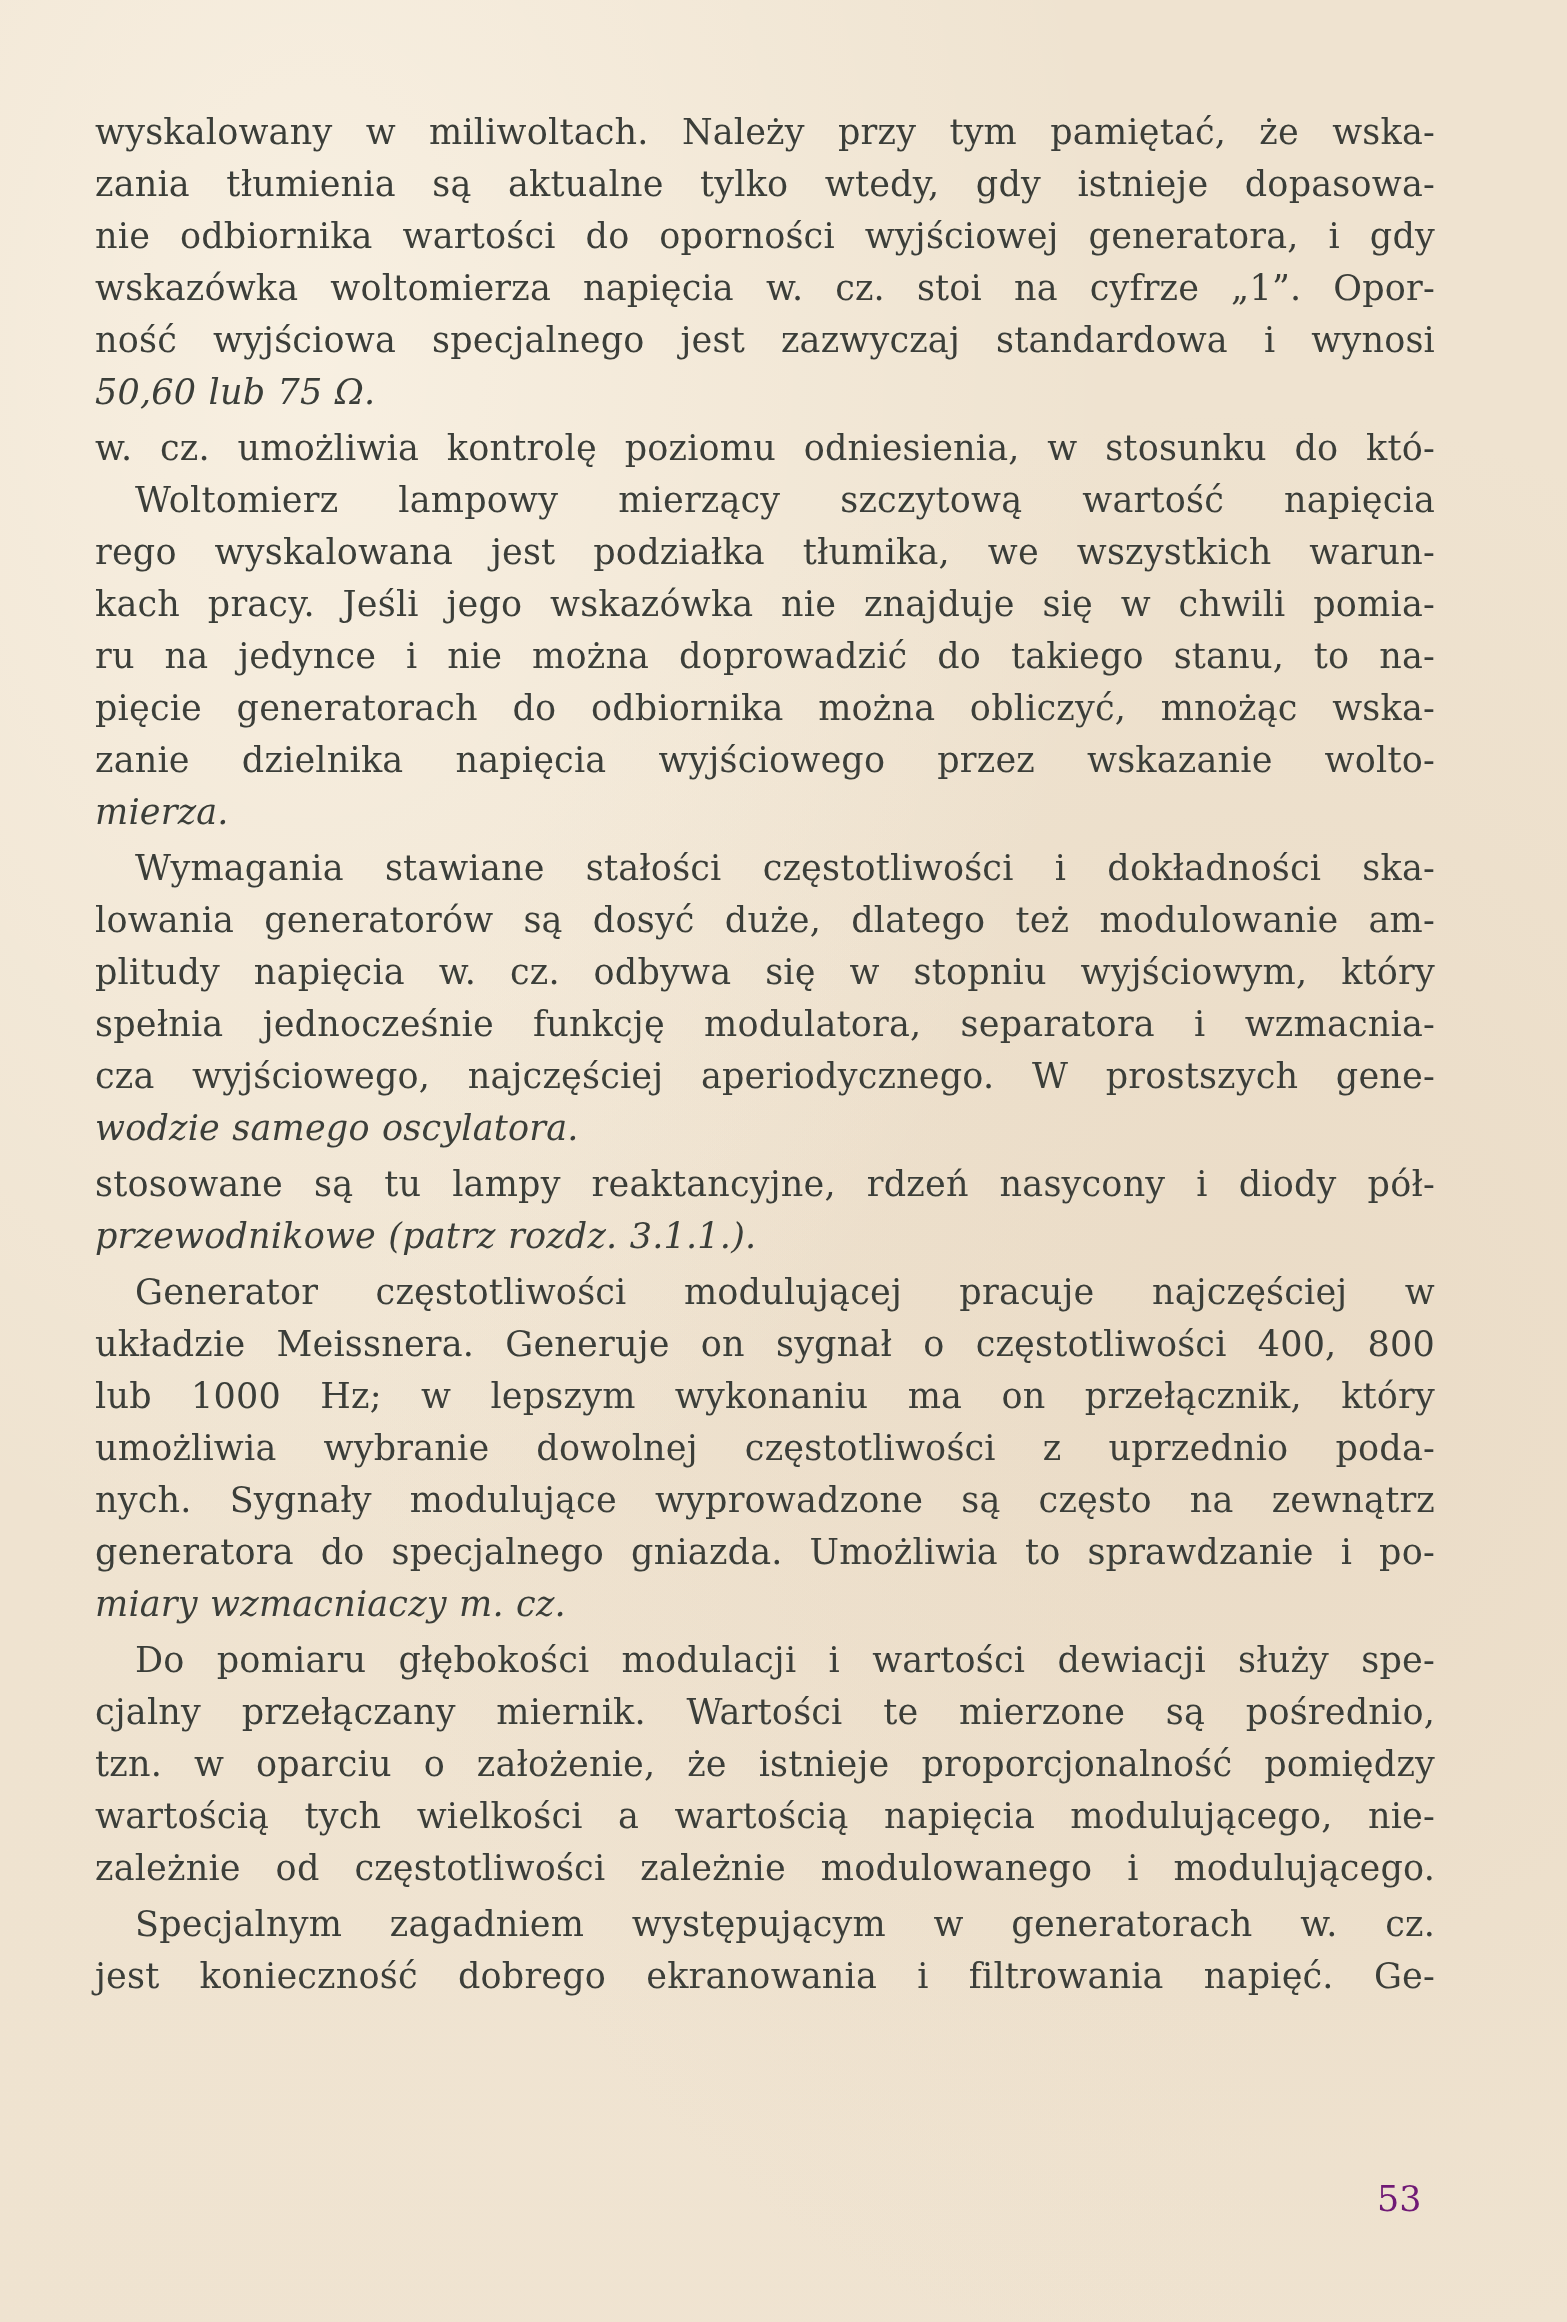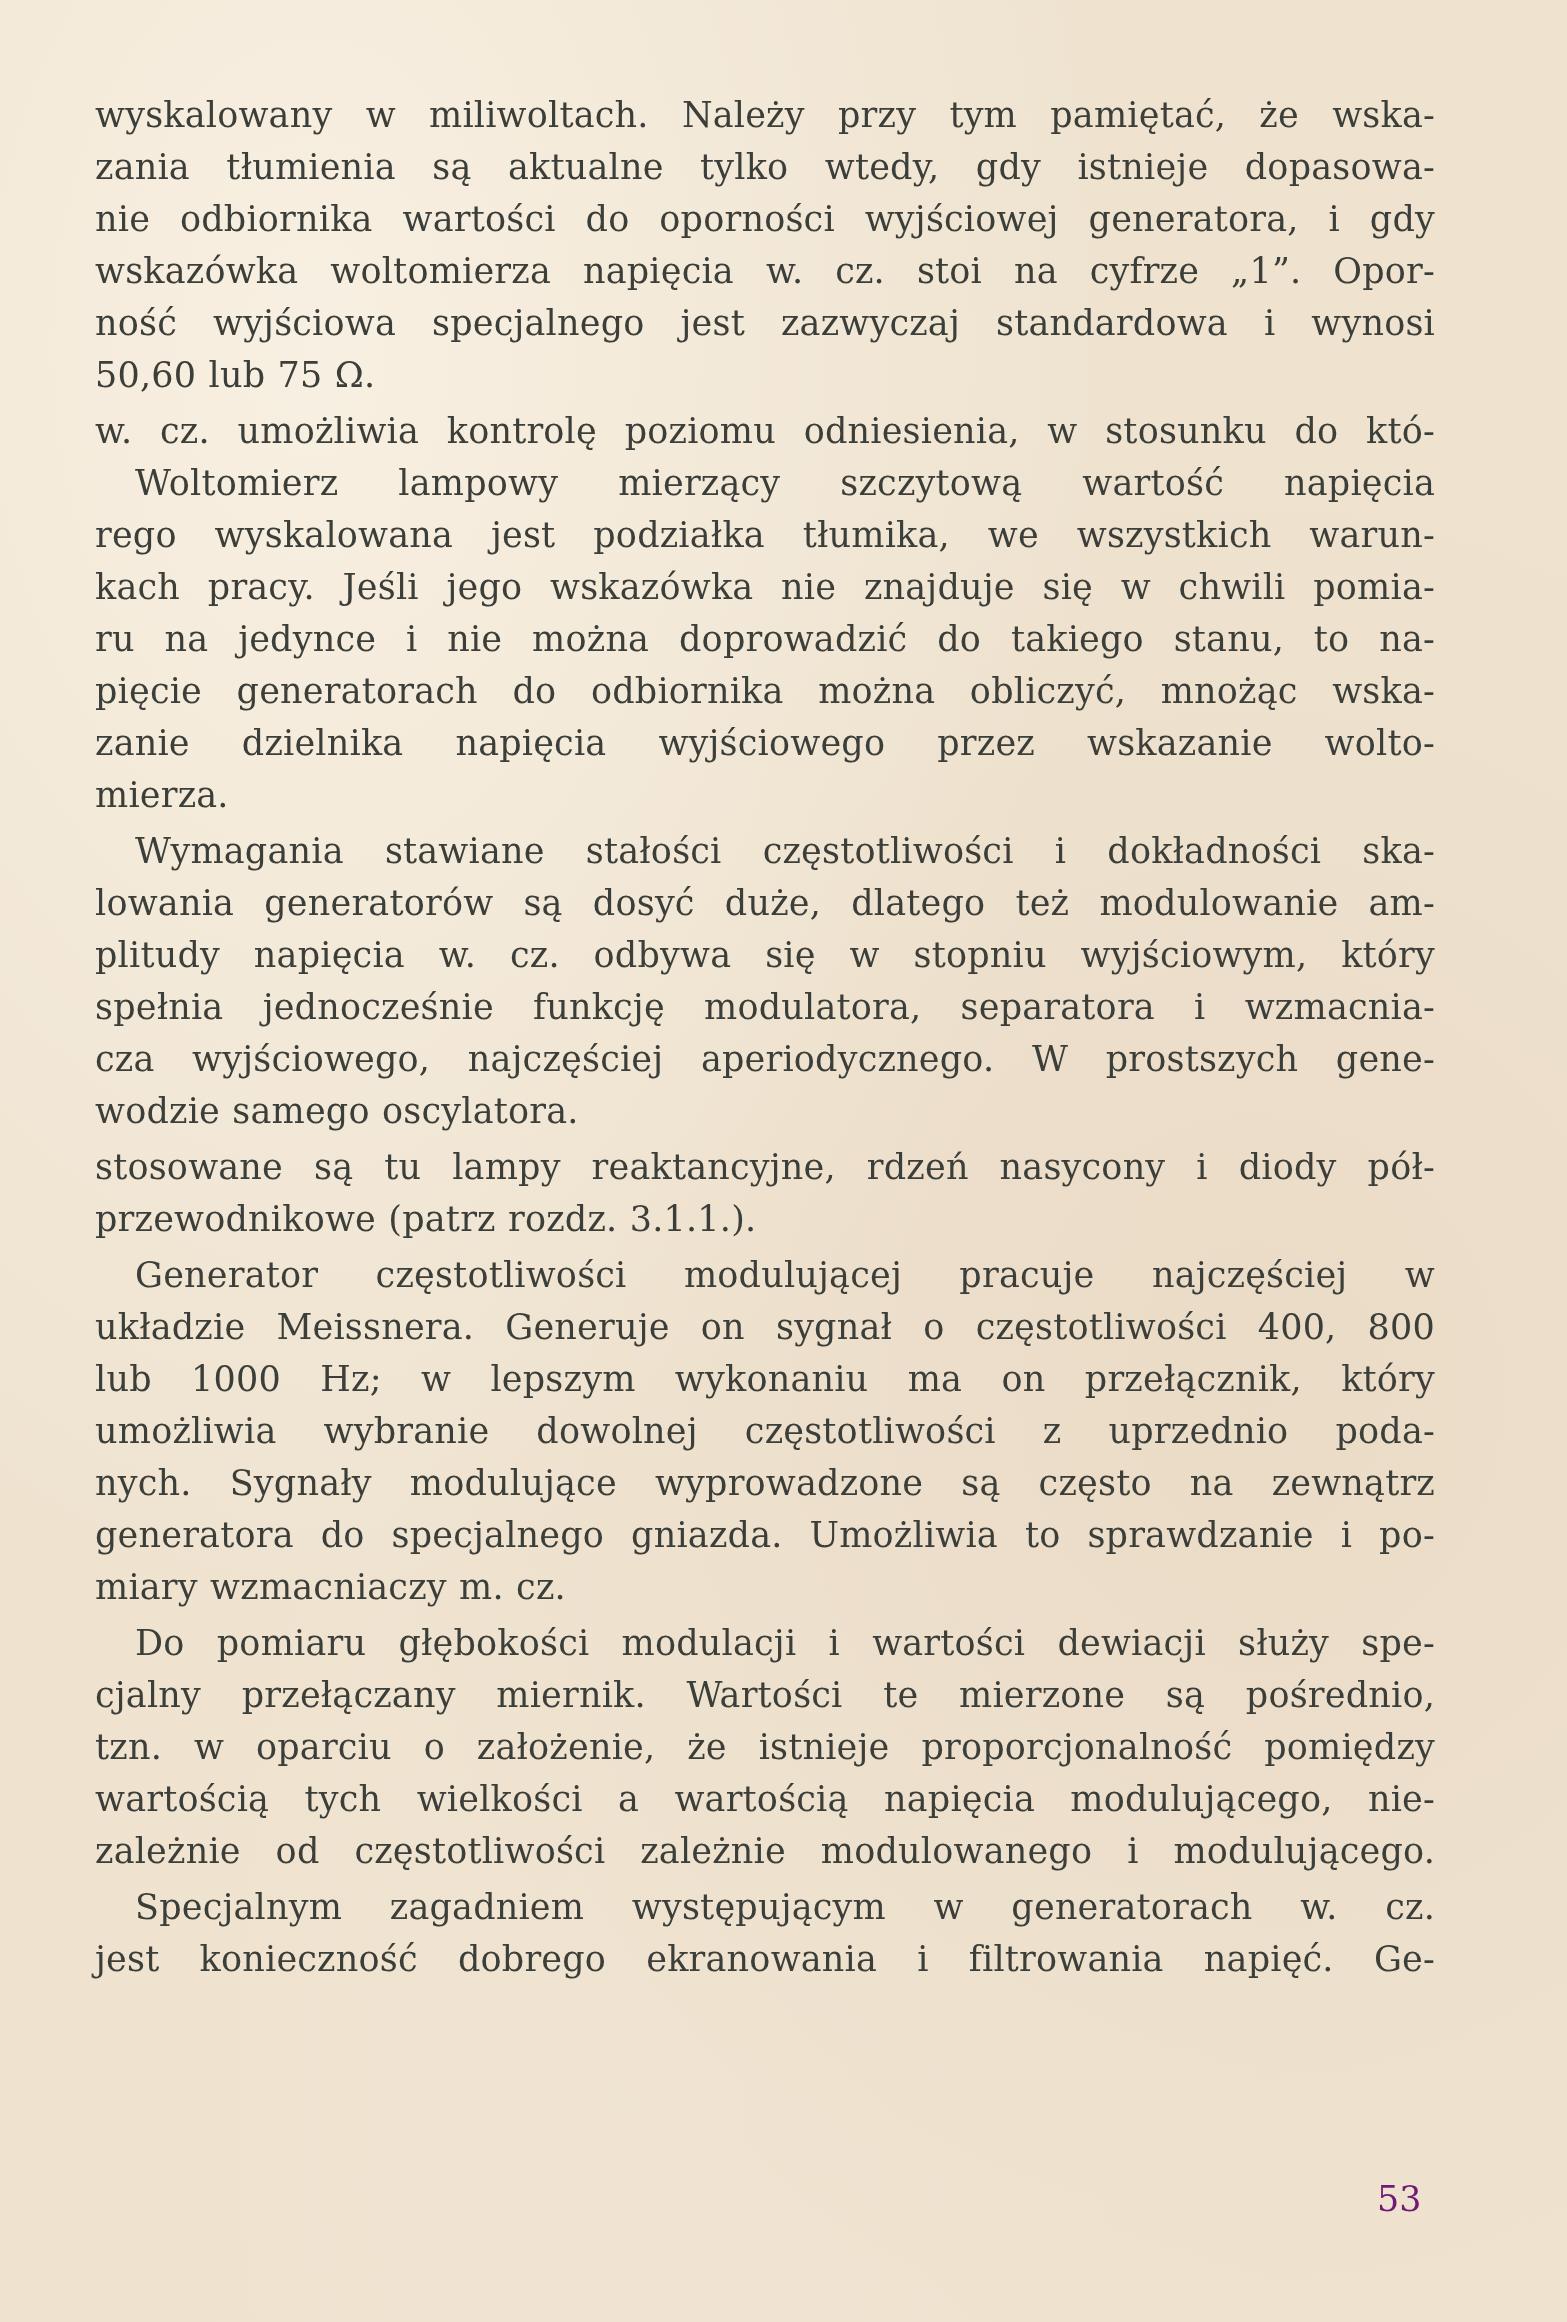--- a/index.html
+++ b/index.html
@@ -15,40 +15,41 @@
         radial-gradient(ellipse at 80% 60%, rgba(225,205,180,0.35) 0%, rgba(225,205,180,0) 50%),
         radial-gradient(ellipse at 40% 90%, rgba(240,228,210,0.6) 0%, rgba(240,228,210,0) 50%);
       position: relative;
       overflow: hidden;
       color: #3b3e39;
       font-family: "DejaVu Serif", "Liberation Serif", serif;
     }
     .page {
       position: absolute;
       left: 95px;
-      top: 89px;
+      top: 106px;
       width: 1340px;
     }
     .para {
       margin: 0 0 4px 0;
     }
     .line {
       display: block;
       height: 52px;
       line-height: 52px;
       font-size: 35px;
       letter-spacing: 0.2px;
       text-align: justify;
       text-align-last: justify;
       white-space: nowrap;
       overflow: visible;
       word-spacing: 1px;
     }
     .line.last {
       text-align-last: left;
+      font-style: italic;
     }
     .line.indent {
       padding-left: 40px;
     }
     .page-number {
       position: absolute;
       left: 1377px;
       top: 2179px;
       font-size: 35px;
       line-height: 40px;

